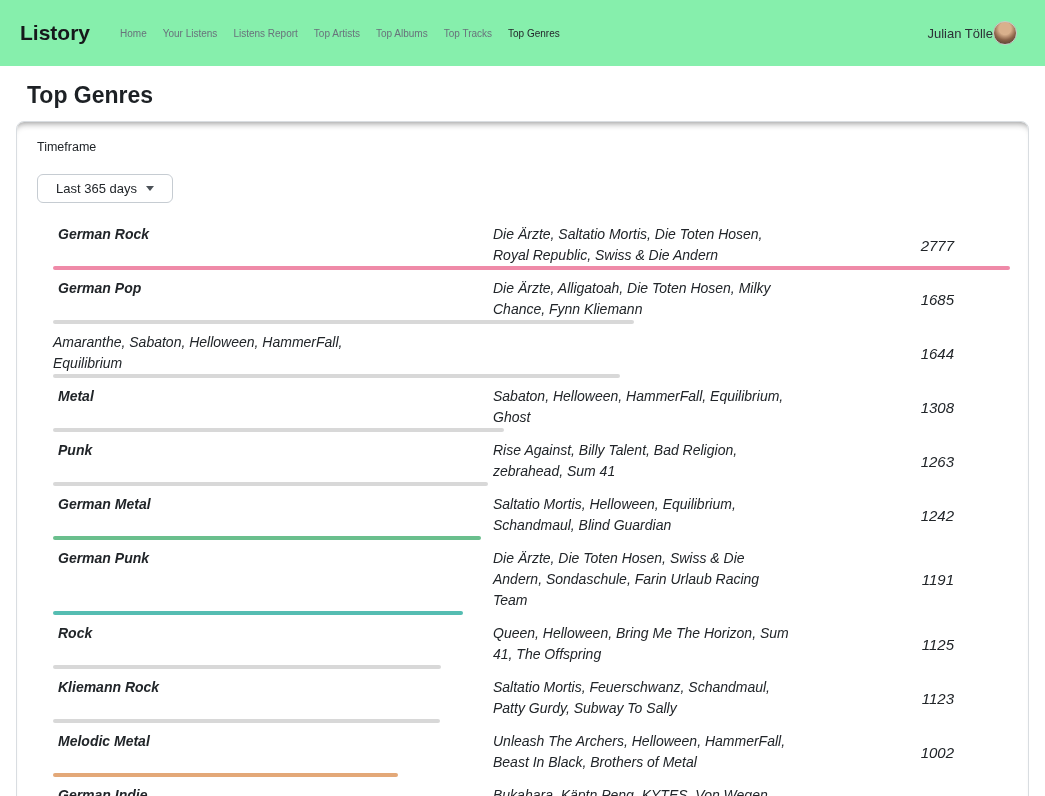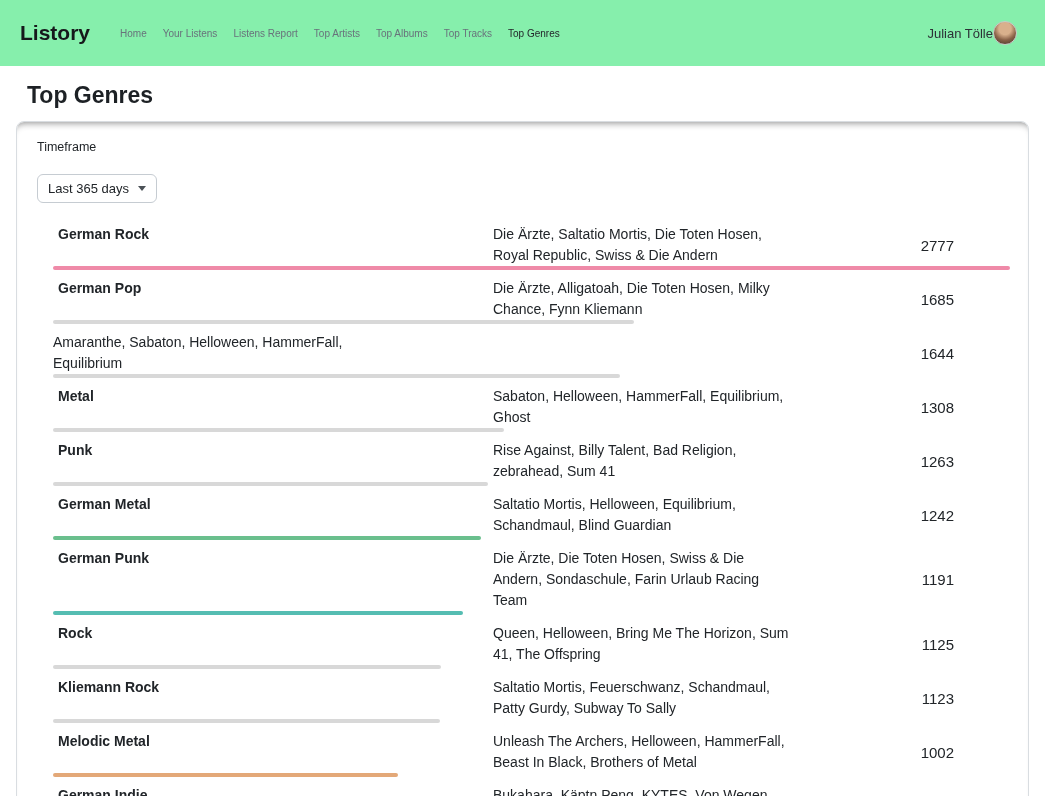--- a/index.html
+++ b/index.html
@@ -44,34 +44,34 @@
   .card {
     background: #fff;
     border: 1px solid #d9dde1;
     border-radius: 8px;
     padding: 18px 20px 0;
     box-shadow: inset 0 7px 7px -6px rgba(0,0,0,0.45);
   }
   .tf-label { font-size: 12.5px; color: #212529; margin-bottom: 20px; }
   .tf-select {
     display: inline-flex; align-items: center; gap: 9px;
-    height: 29px; padding: 0 10px;
+    height: 29px; padding: 0 18px;
     border: 1px solid #c6ccd2; border-radius: 6px;
     font-size: 13px; color: #212529; background: #fff;
     cursor: pointer;
   }
   .caret {
     width: 0; height: 0;
     border-left: 4px solid transparent;
     border-right: 4px solid transparent;
     border-top: 5px solid #4b5157;
   }
   
   .genres { margin: 14px 0 0 16px; width: 957px; }
-  .genre-row { position: relative; display: flex; padding: 7px 0 5px; }
+  .genre-row { position: relative; display: flex; padding: 7px 0 5px; font-style: italic; }
   .genre-name {
     width: 440px; padding-left: 5px;
     font-size: 14px; font-weight: 700; line-height: 21px;
   }
   .genre-artists { width: 300px; font-size: 14px; line-height: 21px; }
   .genre-count {
     flex: 1; text-align: right; padding-right: 56px;
     font-size: 15px; align-self: center;
   }
   .genre-bar {

